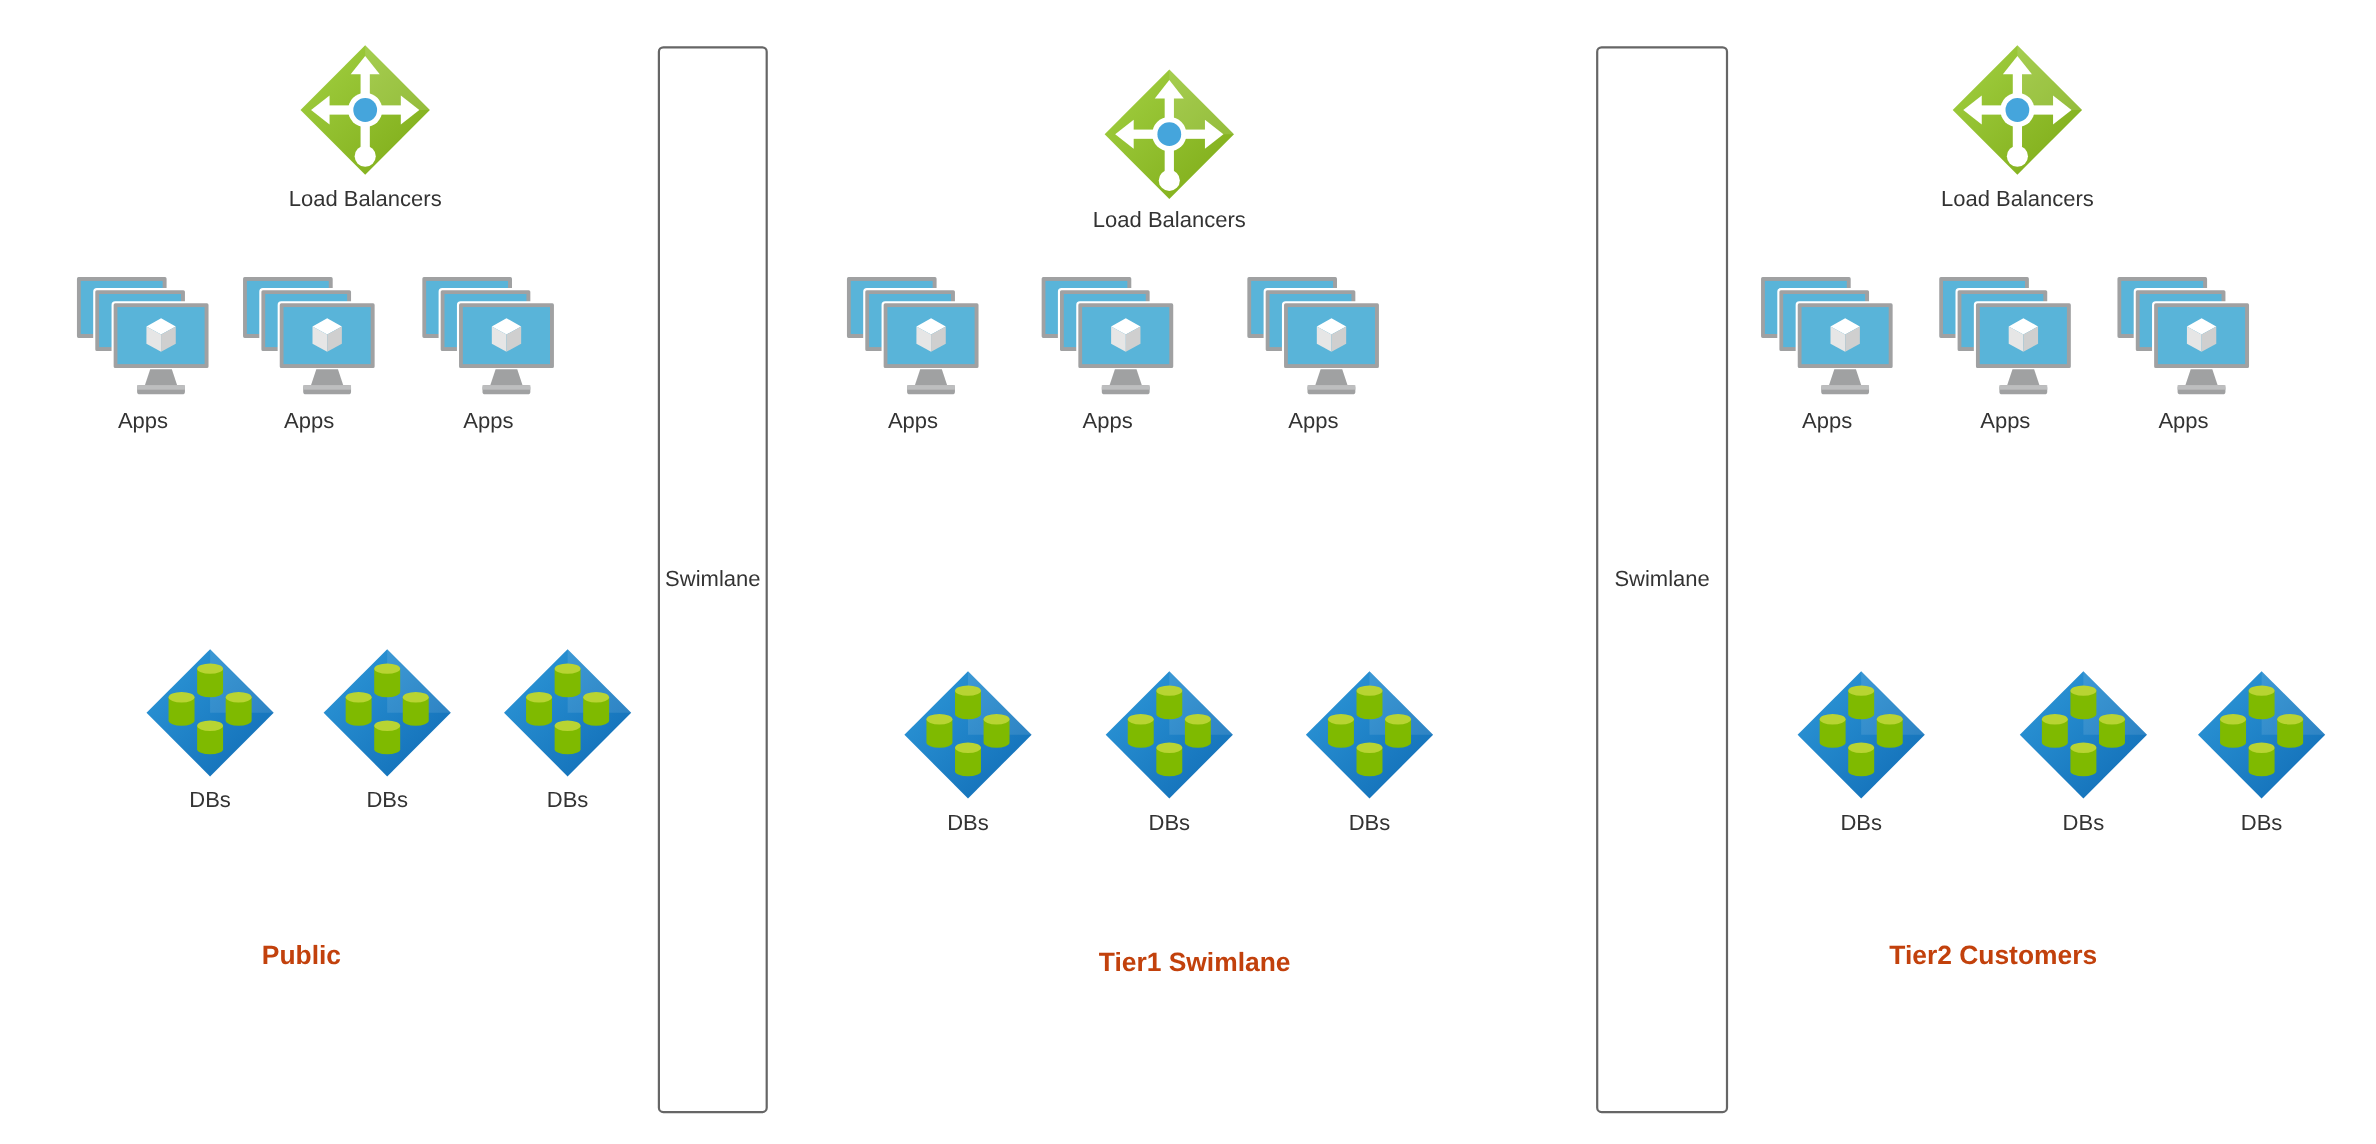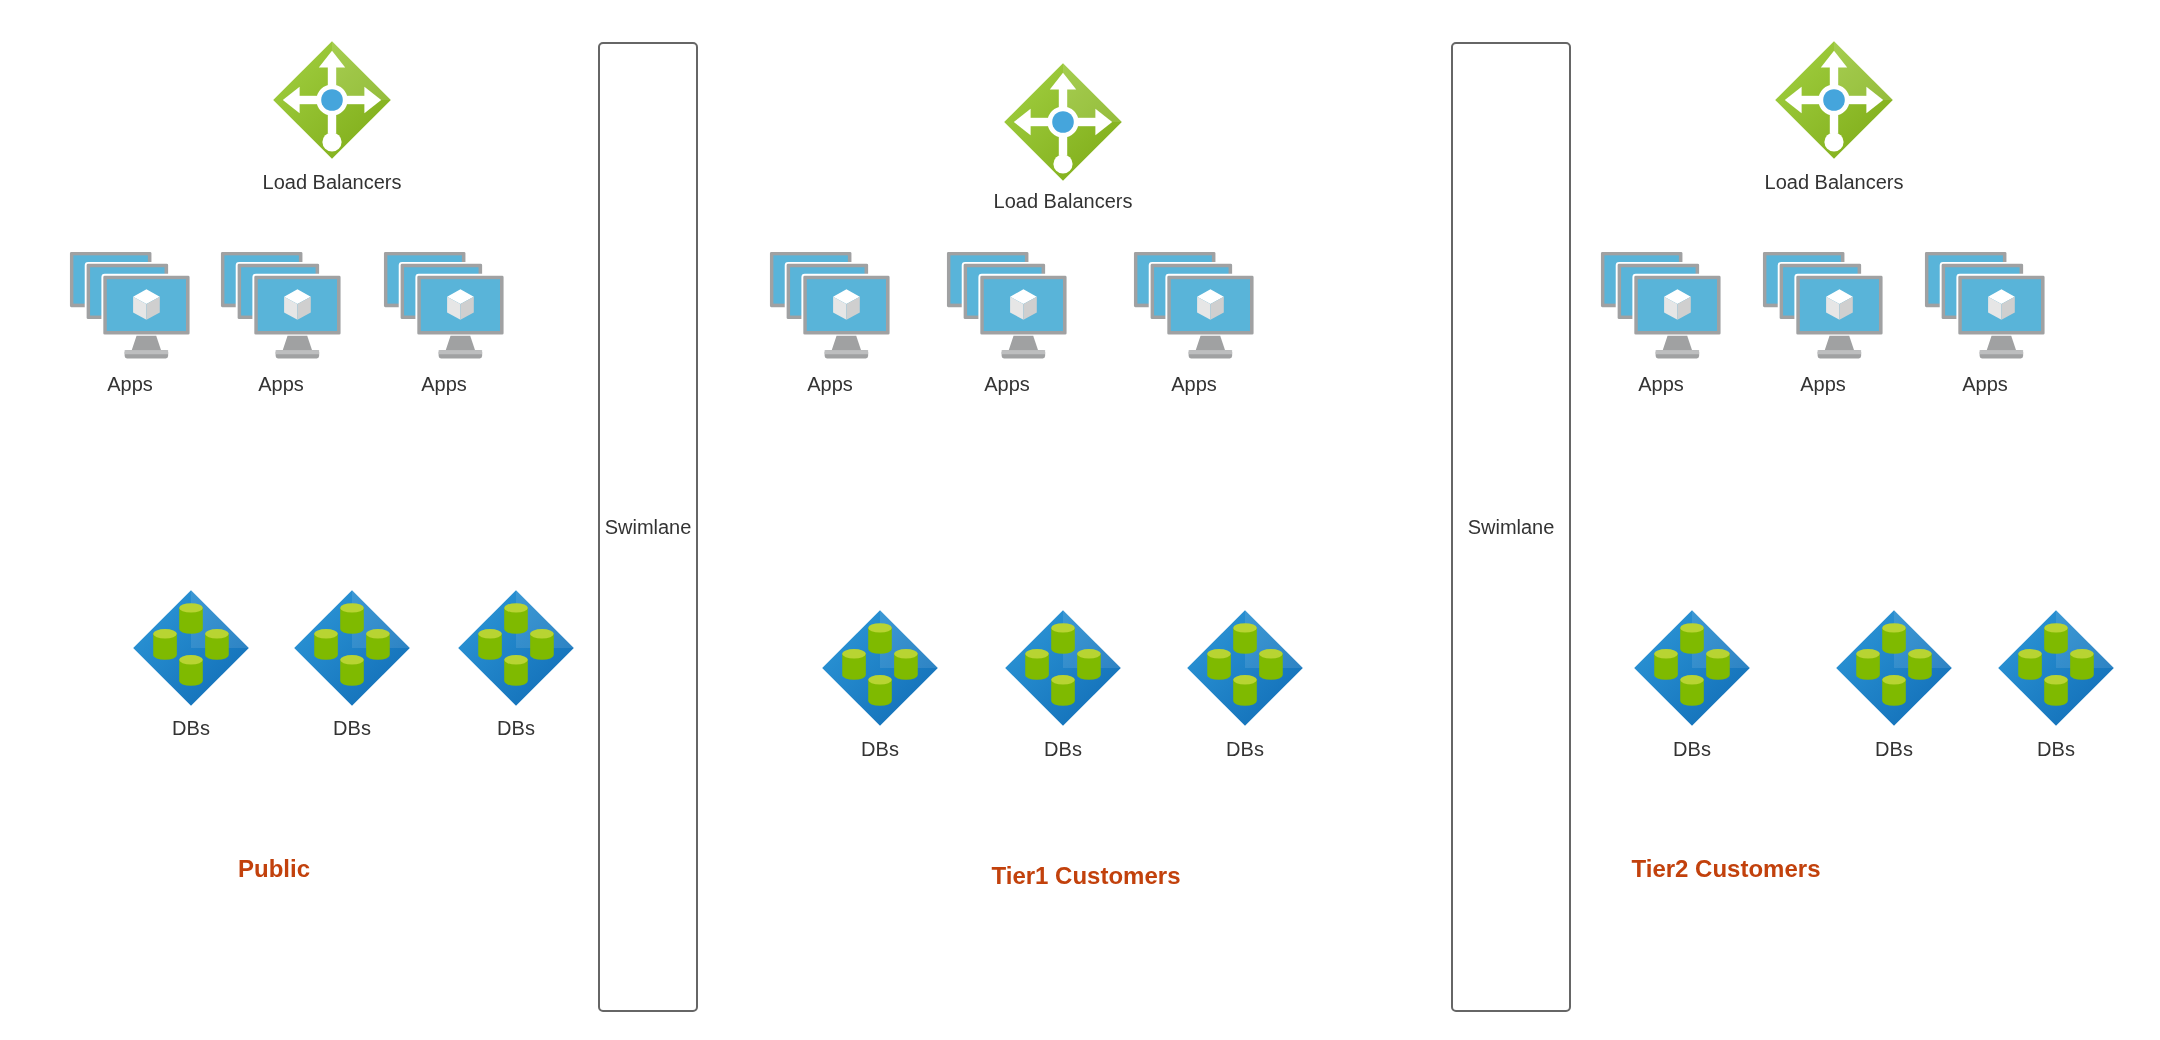--- a/index.html
+++ b/index.html
@@ -170,21 +170,21 @@
   <svg class="icon" style="left:1004px;top:609px;width:118px;height:118px">
       <use href="#sym-dbs"></use>
     </svg>
   <svg class="icon" style="left:1186px;top:609px;width:118px;height:118px">
       <use href="#sym-dbs"></use>
     </svg>
   <div class="node-label" style="left:880px;top:749px">DBs</div>
   <div class="node-label" style="left:1063px;top:749px">DBs</div>
   <div class="node-label" style="left:1245px;top:749px">DBs</div>
 
-  <div class="section-title" style="left:1086px;top:876px">Tier1 Customers</div>
+  <div class="section-title" style="left:1086px;top:876px">Tier1 Swimlane</div>
 </div>
 
 <div class="swimlane" style="left:1451px;top:42px;width:120px;height:970px">
   <div class="swimlane-label">Swimlane</div>
 </div>
 
 <div>
   <svg class="icon" style="left:1774px;top:40px;width:120px;height:120px">
       <use href="#sym-lb"></use>
     </svg>
@@ -209,14 +209,14 @@
   <svg class="icon" style="left:1835px;top:609px;width:118px;height:118px">
       <use href="#sym-dbs"></use>
     </svg>
   <svg class="icon" style="left:1997px;top:609px;width:118px;height:118px">
       <use href="#sym-dbs"></use>
     </svg>
   <div class="node-label" style="left:1692px;top:749px">DBs</div>
   <div class="node-label" style="left:1894px;top:749px">DBs</div>
   <div class="node-label" style="left:2056px;top:749px">DBs</div>
 
-  <div class="section-title" style="left:1726px;top:869px">Tier2 Customers</div>
+  <div class="section-title" style="left:1812px;top:869px">Tier2 Customers</div>
 </div>
 
 </body></html>

